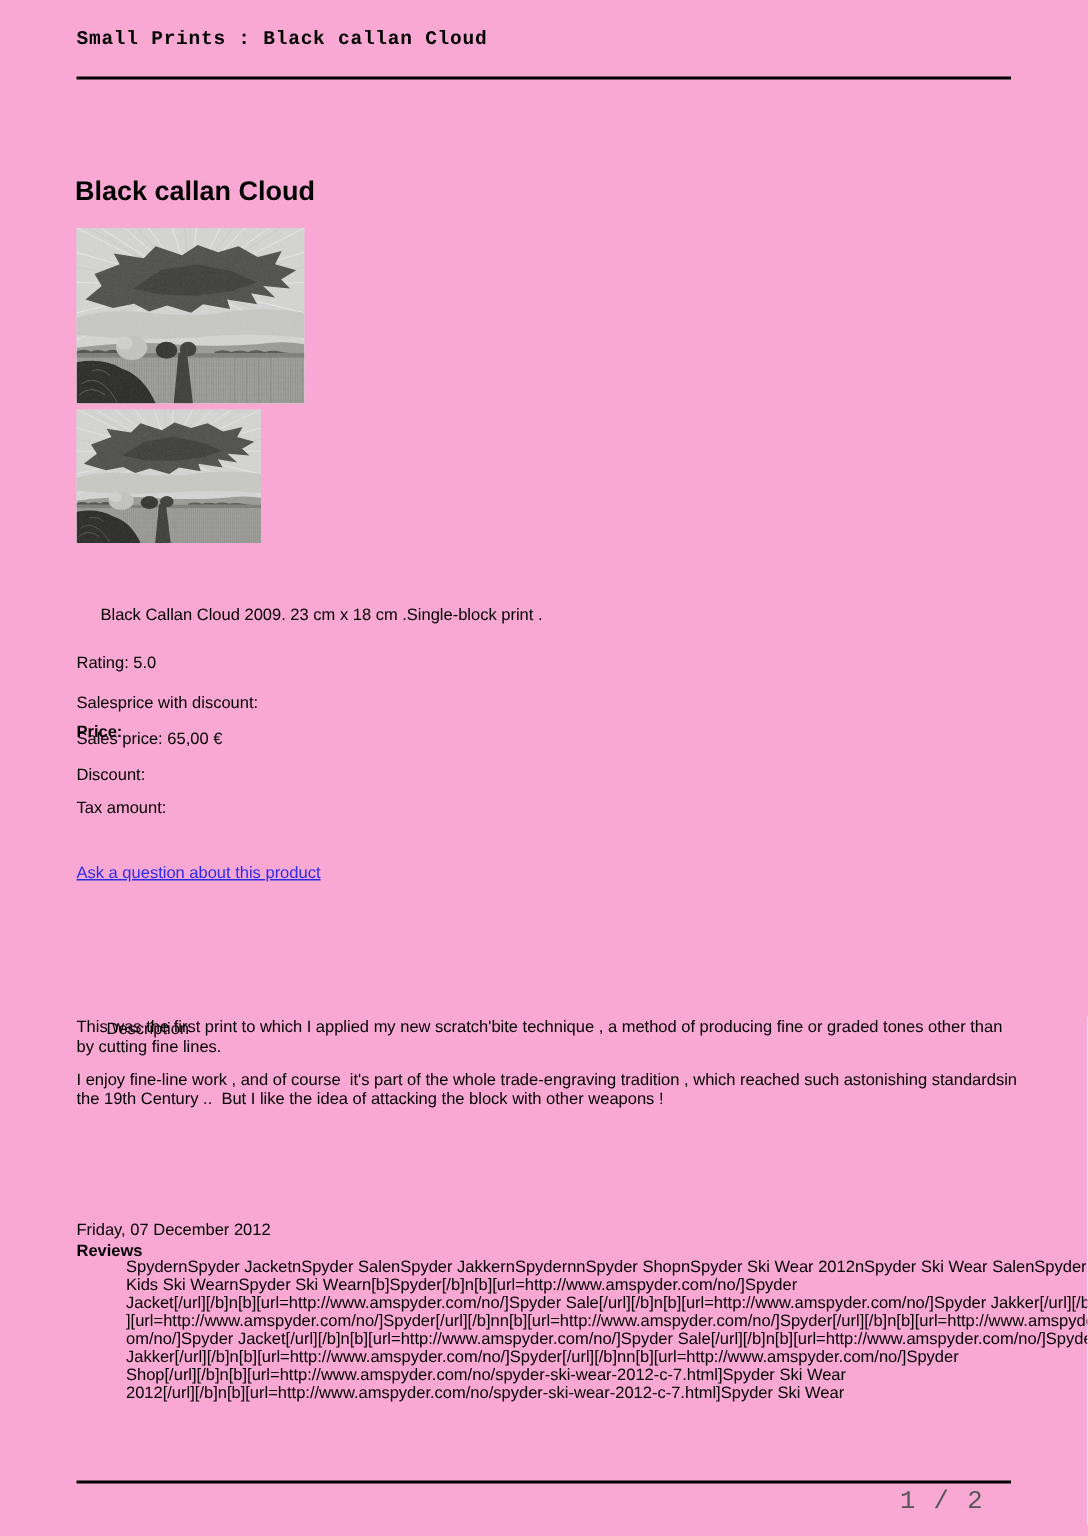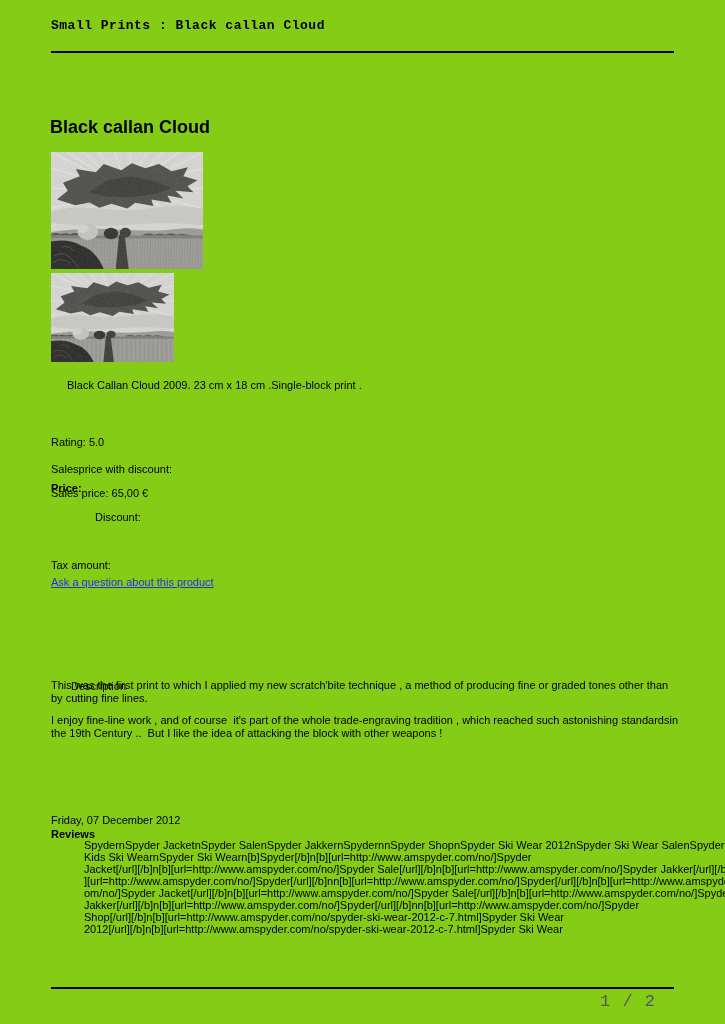--- a/index.html
+++ b/index.html
@@ -2,21 +2,21 @@
 <html><head>
 <meta charset="utf-8">
 <style>
   * { margin: 0; padding: 0; box-sizing: border-box; }
   html, body { background: #ffffff; }
   body { font-family: "Liberation Sans", sans-serif; color: #000000; }
   .page {
     position: relative;
     width: 725px;
     height: 1024px;
-    background: #84cc16;
+    background: #f9a8d4;
     overflow: hidden;
     margin: 0 auto;
   }
   .abs { position: absolute; }
   .mono { font-family: "Liberation Mono", "DejaVu Sans Mono", monospace; }
   .bold { font-weight: bold; margin-top: 32px; }
   .body-text { font-size: 11px; line-height: 13px; color: #000000; }
 
   .header-title {
     left: 51px; top: 18px;
@@ -34,27 +34,27 @@
   .product-title {
     left: 50px; top: 117px;
     font-size: 18px; font-weight: bold;
     white-space: nowrap;
   }
 
   .print-image { display: block; background: #d6d6d4; }
   .print-image.large { left: 51px; top: 152px; width: 152px; height: 117px; }
   .print-image.small { left: 51px; top: 273px; width: 123px; height: 89px; }
 
-  .caption   { left: 51px; top: 379px; white-space: pre-wrap; padding-left: 16px; }
+  .caption   { left: 51px; top: 404px; white-space: pre-wrap; padding-left: 16px; }
   .rating    { left: 51px; top: 436px; }
   .price-lbl { left: 51px; top: 450px; }
   .salesdisc { left: 51px; top: 463px; }
   .salesprice{ left: 51px; top: 487px; }
-  .discount  { left: 51px; top: 511px; margin-left: 44px; }
-  .tax       { left: 51px; top: 559px; }
+  .discount  { left: 51px; top: 511px; }
+  .tax       { left: 51px; top: 533px; }
 
   .ask-link {
     left: 51px; top: 576px;
     color: #2b2bee;
     text-decoration: underline;
     cursor: pointer;
     white-space: nowrap;
   }
 
   .desc-heading { left: 51px; top: 680px; margin-left: 20px; }

